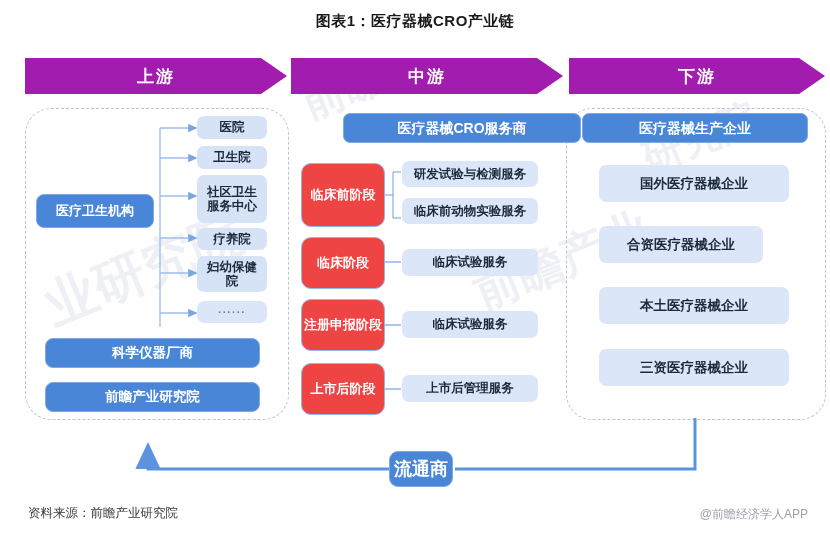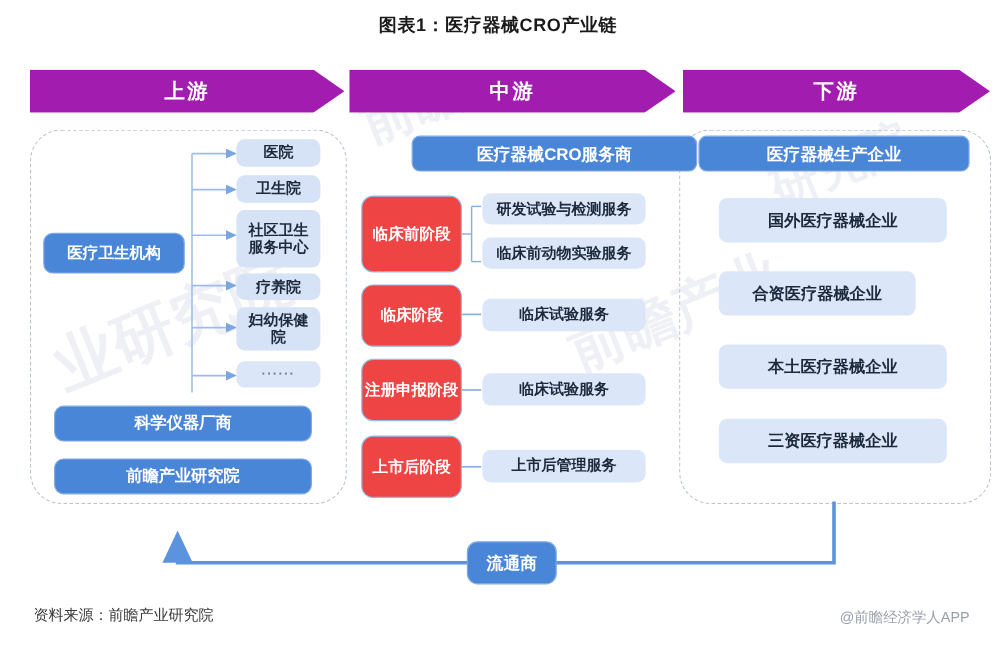--- a/index.html
+++ b/index.html
@@ -183,18 +183,18 @@
   <div class="box box-stage" style="left:301px;top:363px;width:84px;height:52px;font-size:13px;">上市后阶段</div>
   <div class="box box-light2" style="left:402px;top:375px;width:136px;height:27px;font-size:12.5px;">上市后管理服务</div>
 
   <div class="box box-primary" style="left:582px;top:113px;width:226px;height:30px;font-size:14px;border-radius:7px;">医疗器械生产企业</div>
 
   <div class="box box-light2" style="left:599px;top:165px;width:190px;height:37px;font-size:13.5px;">国外医疗器械企业</div>
   <div class="box box-light2" style="left:599px;top:226px;width:164px;height:37px;font-size:13.5px;">合资医疗器械企业</div>
   <div class="box box-light2" style="left:599px;top:349px;width:190px;height:37px;font-size:13.5px;">三资医疗器械企业</div>
   <div class="box box-light2" style="left:599px;top:287px;width:190px;height:37px;font-size:13.5px;">本土医疗器械企业</div>
 
-  <div class="box box-primary" style="left:389px;top:451px;width:75px;height:36px;font-size:14px;border-radius:9px;">流通商</div>
+  <div class="box box-primary" style="left:389px;top:451px;width:64px;height:36px;font-size:18px;border-radius:9px;">流通商</div>
 
   <div class="src">资料来源：前瞻产业研究院</div>
   <div class="wm">@前瞻经济学人APP</div>
 
 </div>
 
 </body></html>

